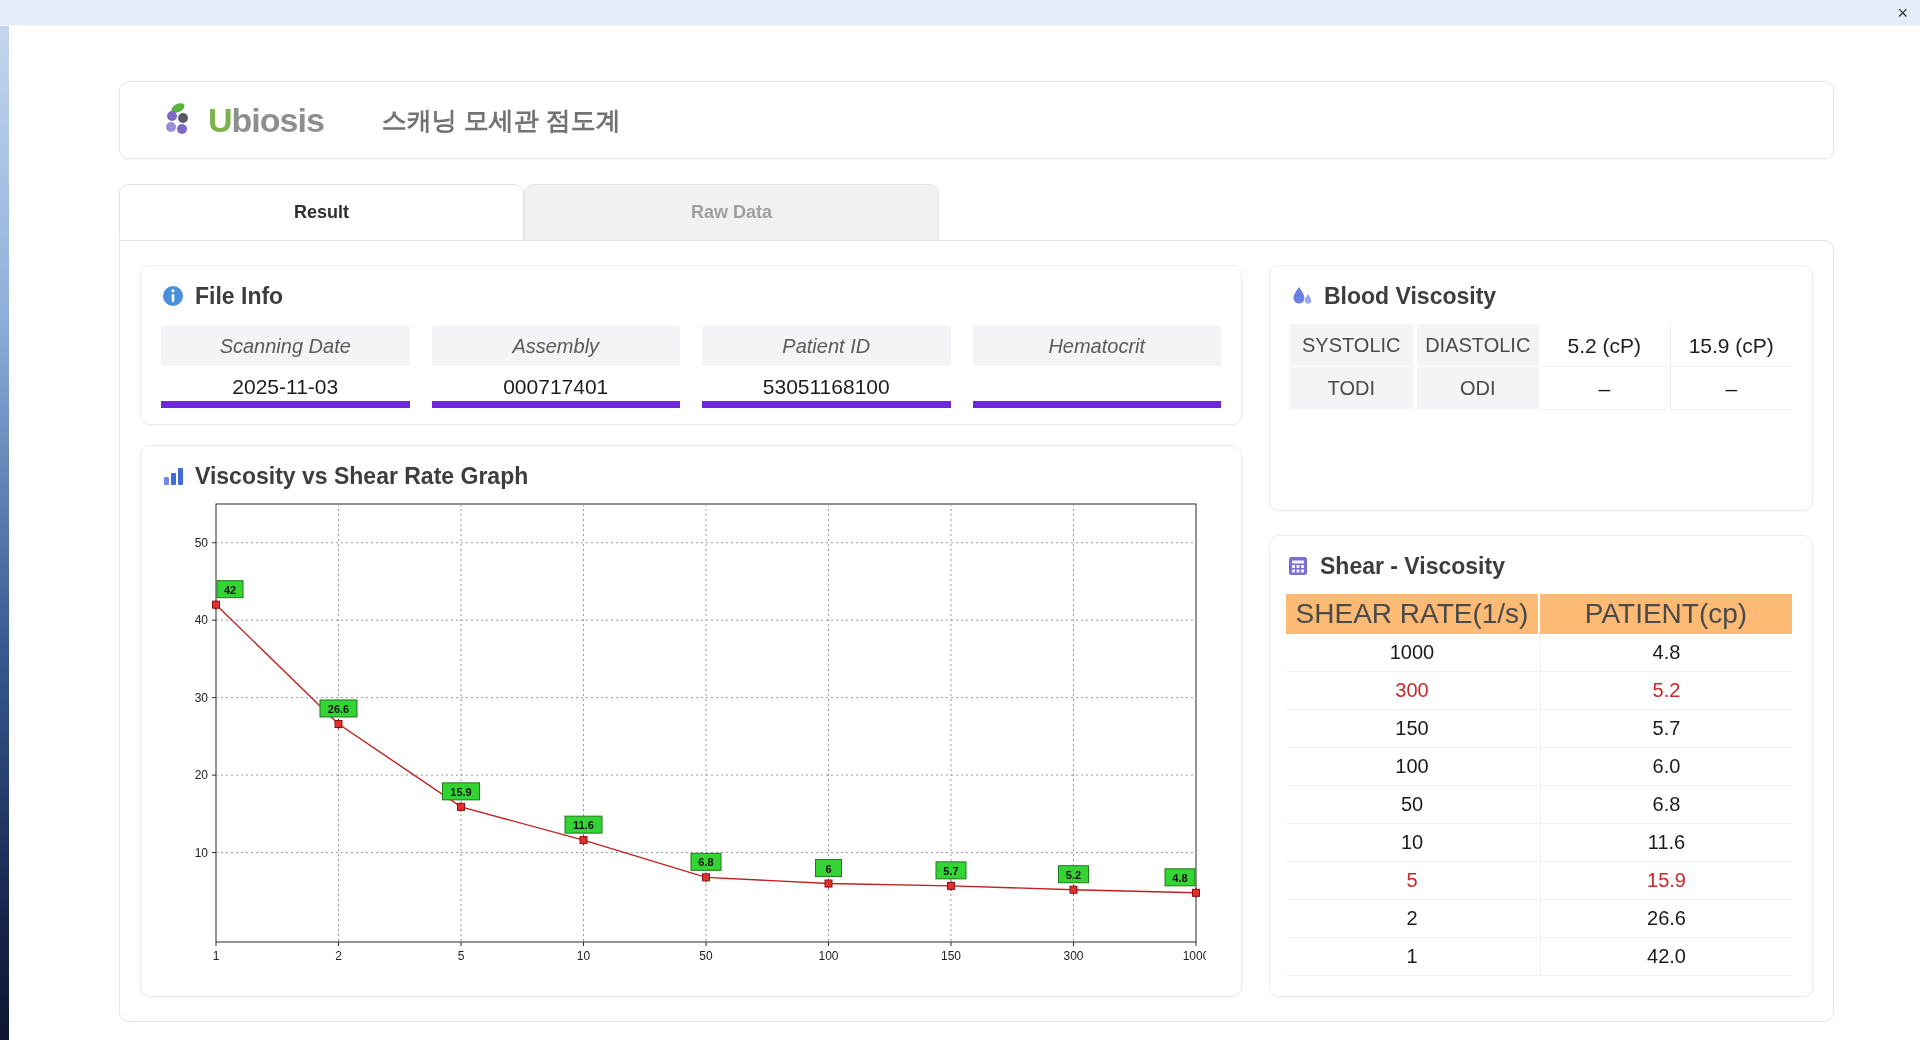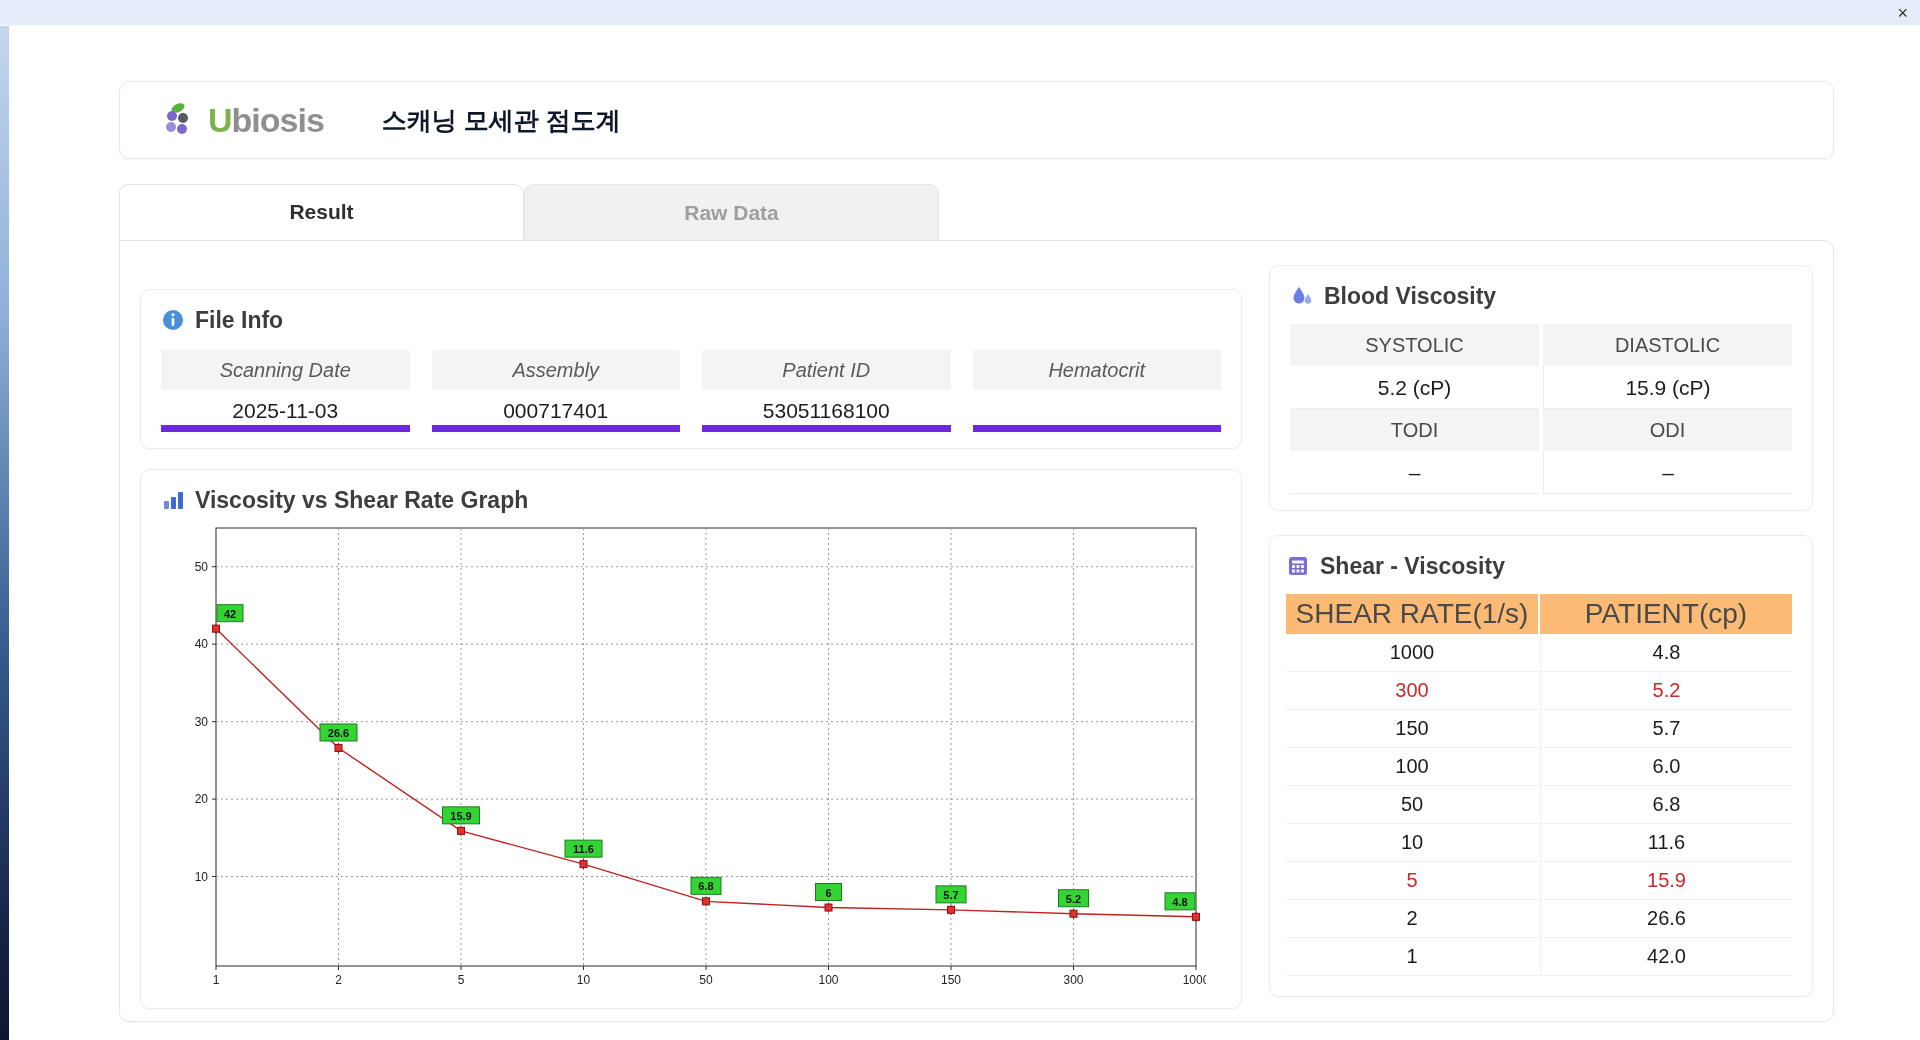--- a/index.html
+++ b/index.html
@@ -13,52 +13,52 @@
 
   .app { position:absolute; left:25px; top:26px; width:1911px; height:1014px; background:#ffffff; }
   .content { position:absolute; left:94px; top:55px; width:1715px; }
 
   
   .header-card { width:1715px; height:78px; border:1px solid #e7e7e7; border-radius:10px;
     display:flex; align-items:center; padding:0 42px; gap:58px; background:#fff; box-shadow:0 1px 3px rgba(0,0,0,.04); }
   .logo { display:flex; align-items:center; gap:6px; }
   .brand { font-size:34px; font-weight:600; letter-spacing:-1px; color:#8f8f8f; }
   .brand .u-init { color:#7bb24a; }
-  .app-title { font-size:25px; font-weight:bold; color:#0f172a; }
+  .app-title { font-size:25px; font-weight:bold; color:#737373; }
 
   
   .tabs { display:flex; margin-top:25px; position:relative; z-index:2; }
   .tab { height:56px; display:flex; align-items:center; justify-content:center;
-    font-size:21px; font-weight:bold; border-radius:9px 9px 0 0; cursor:pointer; }
+    font-size:18px; font-weight:bold; border-radius:9px 9px 0 0; cursor:pointer; }
   .tab.active { width:405px; background:#fff; color:#2f2f2f; border:1px solid #e2e2e2; border-bottom:1px solid #fff; margin-bottom:-1px; }
   .tab.inactive { width:415px; background:#f1f1f2; color:#9e9e9e; border:1px solid #e6e6e6; border-bottom:none; }
 
   
   .panel { width:1715px; height:782px; border:1px solid #e3e3e3; border-radius:0 10px 10px 10px;
     background:#fff; padding:24px 20px; display:flex; gap:27px; }
   .col-left { width:1102px; display:flex; flex-direction:column; gap:20px; }
   .col-right { flex:1; display:flex; flex-direction:column; gap:24px; }
 
   .card { border:1px solid #ececec; border-radius:10px; background:#fff; padding:16px 20px; box-shadow:0 1px 2px rgba(0,0,0,.03); }
   .card-title { display:flex; align-items:center; gap:10px; font-size:23px; font-weight:bold; color:#3d3d3d; height:28px; }
   .card-title svg { flex:0 0 auto; }
 
   
-  .fi-card { height:160px;margin-top:24px; }
+  .fi-card { height:160px; }
   .fi-grid { margin-top:16px; display:grid; grid-template-columns:repeat(4,1fr); column-gap:22px; }
   .fi-label { background:#f4f4f6; height:40px; line-height:40px; text-align:center; color:#5a5a5a; font-size:20px; border-radius:2px;font-style:italic; }
   .fi-value { height:42px; line-height:42px; text-align:center; color:#1c1c1c; font-size:21px; border-bottom:7px solid #6d28d9; }
 
   
   .graph-card { flex:1; }
   .chart-wrap { margin-top:8px; display:flex; justify-content:center; }
 
   
   .bv-card { height:246px; }
-  .bv-grid { margin-top:14px; display:grid; grid-template-columns:1fr 1fr; column-gap:4px; }
+  .bv-grid { margin-top:14px; display:grid; grid-template-columns:1fr 1fr 1fr 1fr; column-gap:4px; }
   .bv-head { background:#f4f4f6; height:42px; line-height:42px; text-align:center; color:#4a4a4a; font-size:20px; }
   .bv-val { height:43px; line-height:43px; text-align:center; color:#1c1c1c; font-size:21px; border-bottom:1px solid #ececec; }
   .bv-val.divider { border-left:1px solid #ececec; }
 
   
   .sv-card { flex:1;padding-left:16px; }
   .sv-table { margin-top:14px; }
   .sv-hrow, .sv-row { display:grid; grid-template-columns:1fr 1fr; column-gap:2px; }
   .sv-hcell { background:#fdba74; height:40px; line-height:40px; text-align:center; color:#4a4a4a; font-size:28px; }
   .sv-cell { height:38px; line-height:37px; text-align:center; font-size:20px; color:#1b1b1b; border-bottom:1px solid #f0f0f0; }

